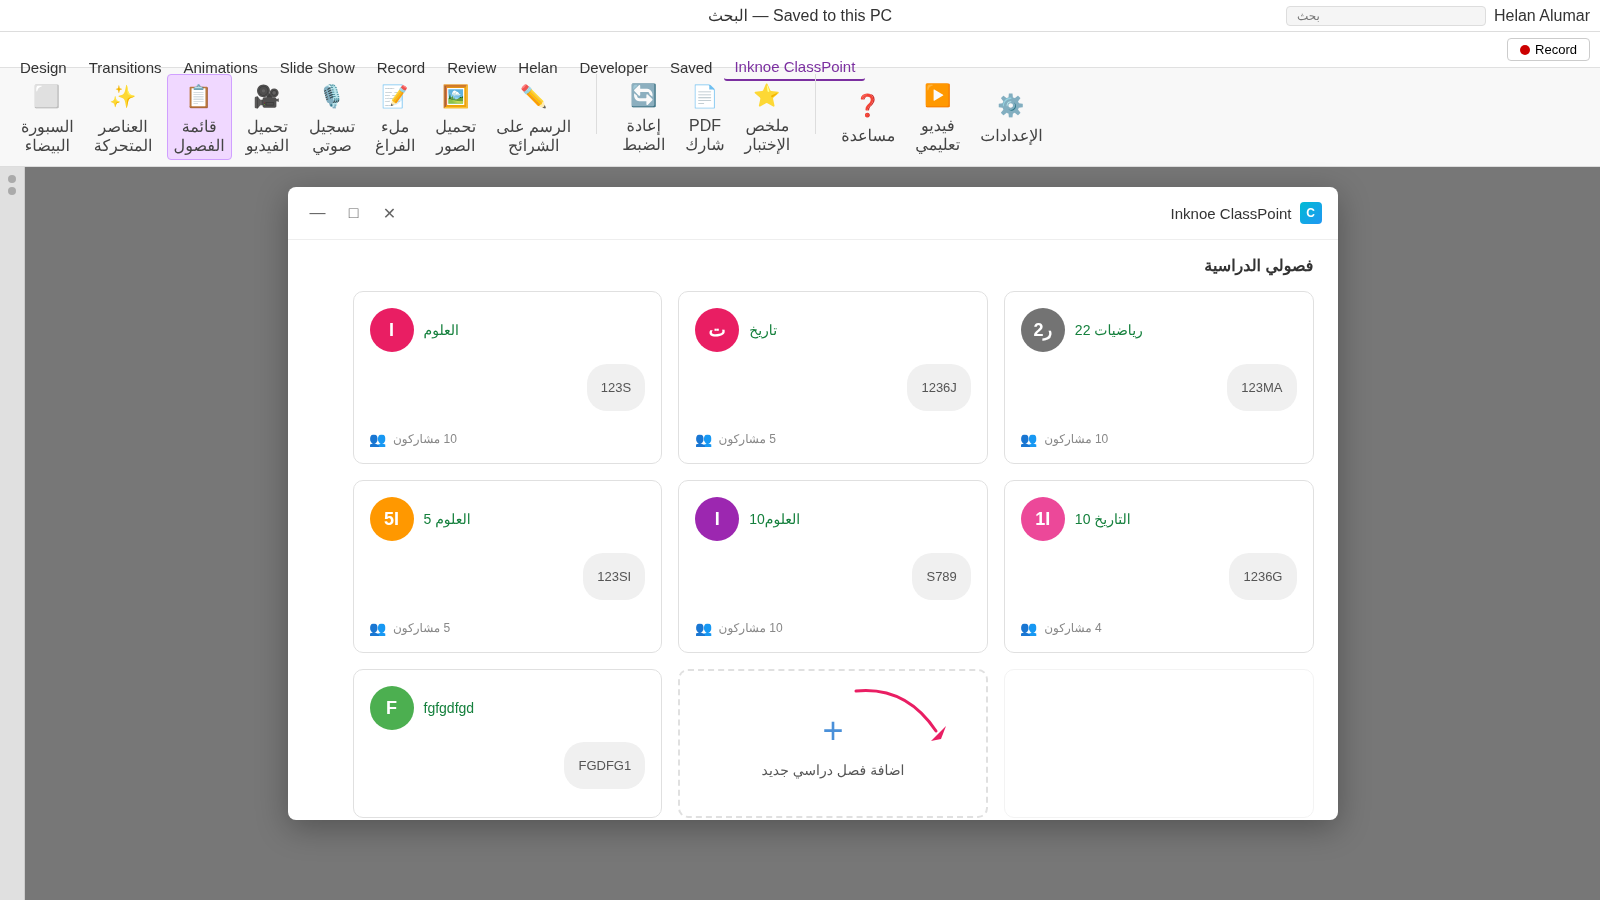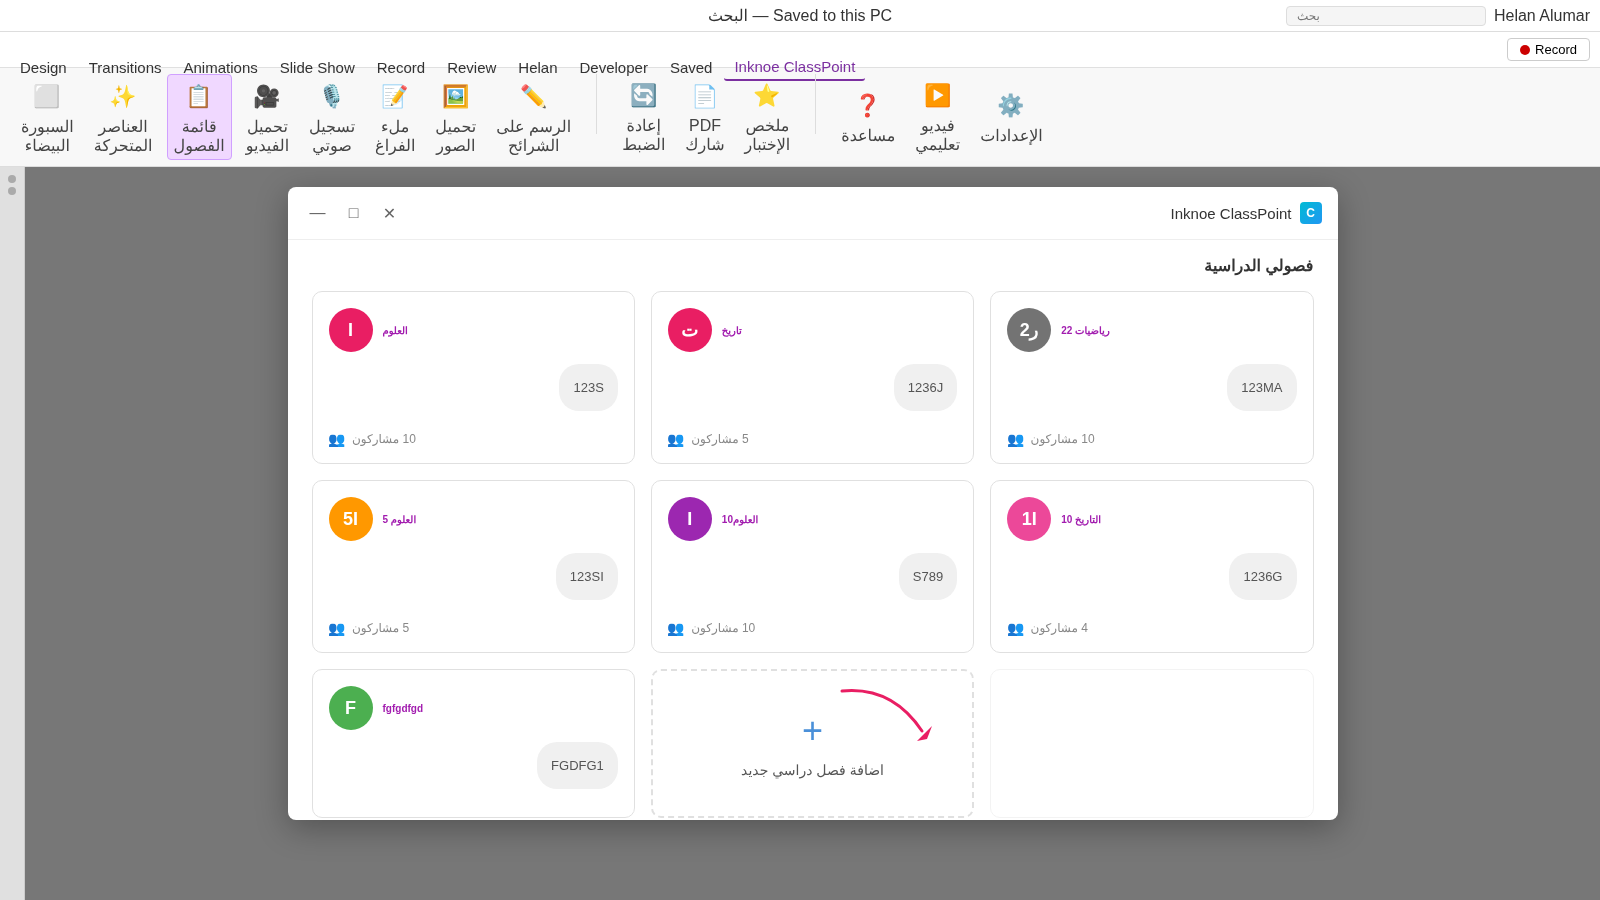--- a/index.html
+++ b/index.html
@@ -261,20 +261,21 @@
       align-items: center;
       justify-content: center;
       border-radius: 4px;
     }
 
     
     .modal-body {
       padding: 16px 24px;
       overflow-y: auto;
       max-height: 580px;
+      margin-left: 41px;
     }
     .modal-section-title {
       text-align: right;
       font-size: 16px;
       font-weight: 600;
       color: #333;
       margin-bottom: 16px;
       direction: rtl;
     }
 
@@ -295,23 +296,23 @@
       direction: rtl;
     }
     .class-card-header {
       display: flex;
       align-items: center;
       justify-content: flex-end;
       gap: 10px;
       margin-bottom: 12px;
     }
     .class-name {
-      font-size: 10px;
-      font-weight: 700;
-      color: #a21caf;
+      font-size: 14px;
+      font-weight: 400;
+      color: #15803d;
       text-align: right;
     }
     .class-avatar {
       width: 44px;
       height: 44px;
       border-radius: 50%;
       display: flex;
       align-items: center;
       justify-content: center;
       color: white;

